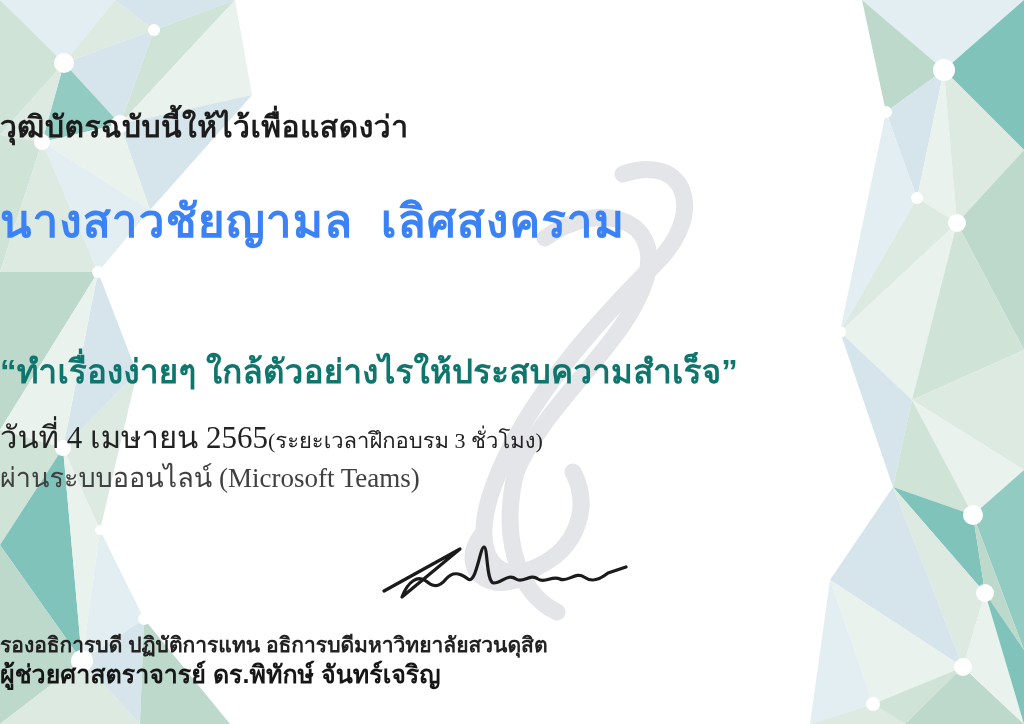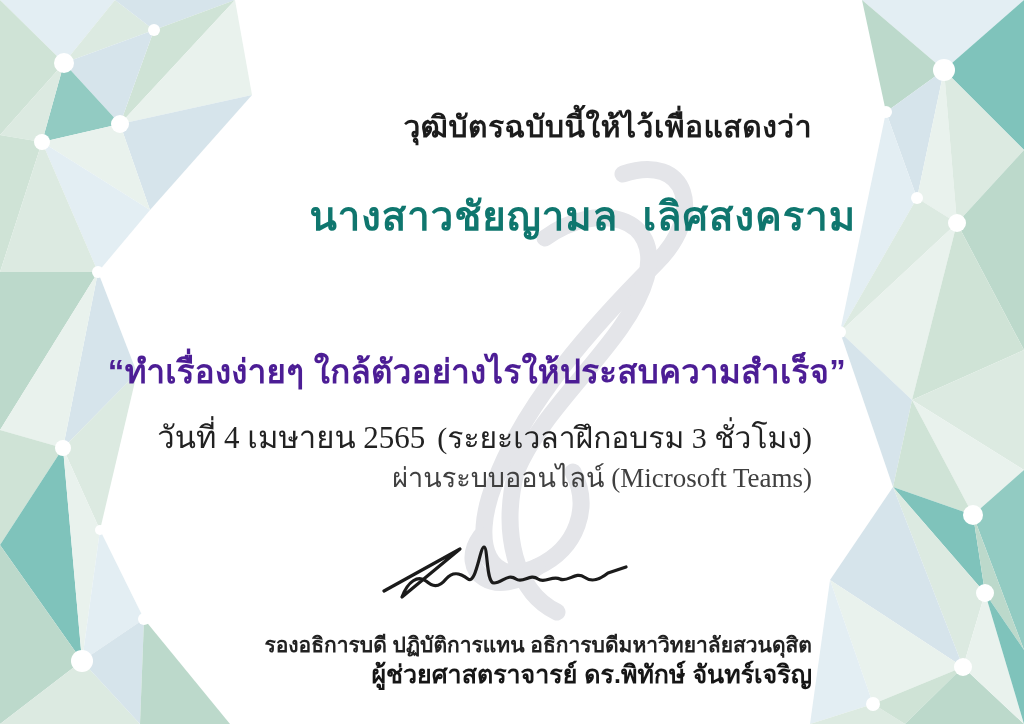--- a/index.html
+++ b/index.html
@@ -4,28 +4,28 @@
 <style>
   html,body{margin:0;padding:0;background:#ffffff;}
   .stage{
     position:relative;width:1024px;height:724px;background:#ffffff;
     overflow:hidden;font-family:"Liberation Sans","DejaVu Sans",sans-serif;
   }
   .deco{position:absolute;top:0;height:724px;pointer-events:none;}
   .deco.left{left:0;width:380px;}
   .deco.right{left:640px;width:384px;}
   .watermark{position:absolute;left:395px;top:140px;width:320px;height:510px;}
-  .line{position:absolute;left:0;width:812px;text-align:right;color:#1c1c1c;}
+  .line{position:absolute;left:0;width:812px;text-align:left;color:#1c1c1c;}
   .intro{top:103px;font-size:30px;font-weight:600;letter-spacing:.5px;}
-  .name{top:184px;font-size:40px;font-weight:700;color:#0f766e;white-space:pre;letter-spacing:1px;padding-left:44px;}
+  .name{top:184px;font-size:46px;font-weight:700;color:#3b82f6;white-space:pre;letter-spacing:1px;}
   .participation{top:291px;font-size:26px;font-weight:500;color:#141414;}
-  .quote{top:345px;font-size:33px;font-weight:800;color:#4c1d95;letter-spacing:.3px;margin-left:34px;}
+  .quote{top:345px;font-size:33px;font-weight:800;color:#0f766e;letter-spacing:.3px;}
   .dateline{top:412px;font-family:"Liberation Serif","DejaVu Serif",serif;color:#222222;}
   .dateline .date{font-size:31px;}
-  .dateline .duration{font-size:30px;margin-left:12px;}
+  .dateline .duration{font-size:22px;}
   .platform{top:456px;font-family:"Liberation Serif","DejaVu Serif",serif;font-size:27px;color:#404040;}
   .sigwrap{position:absolute;left:0;top:533px;width:1024px;text-align:center;}
   .signer-name{top:654px;font-size:25px;font-weight:600;color:#161616;}
   .signer-title{top:628px;font-size:21px;font-weight:700;color:#222222;}
 </style>
 </head>
 <body>
 
 <div class="stage">
 

